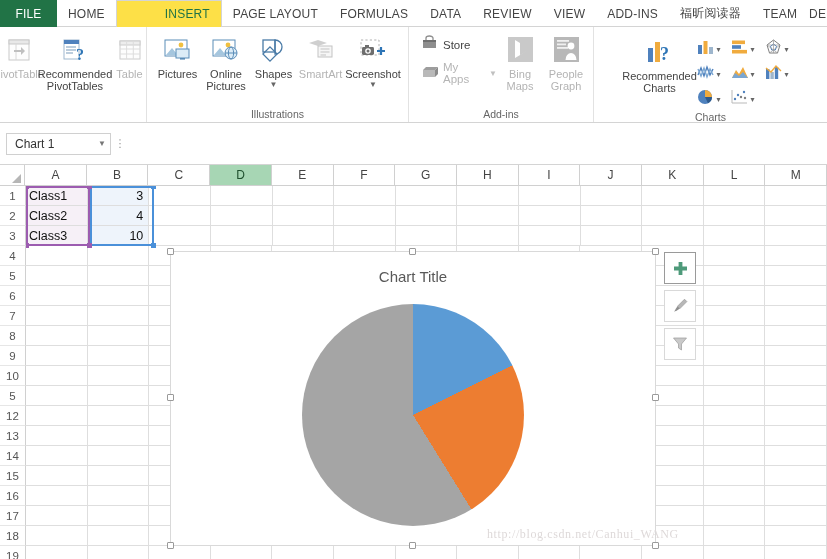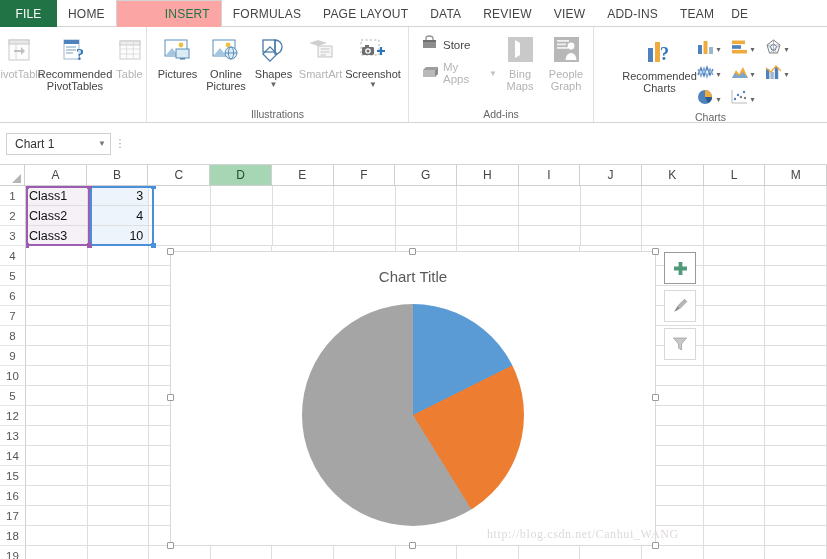--- a/index.html
+++ b/index.html
@@ -23,21 +23,21 @@
     display: flex; align-items: center; justify-content: center;
     padding: 0 11px; height: 27px;
     font-size: 12px; color: #444444; letter-spacing: .2px;
     white-space: nowrap; cursor: default;
   }
   .tab.file {
     background: #217346; color: #ffffff; font-size: 12px;
     min-width: 57px; padding: 0 14px;
   }
   .tab.active {
-    background: #fca5a5; color: #217346;
+    background: #fde047; color: #217346;
     border-left: 1px solid #d4d4d4;
     border-right: 1px solid #d4d4d4;
     border-top: 1px solid #d4d4d4;
     margin-bottom: -1px;
     position: relative; z-index: 3; padding-left: 48px;
   }
   .tab.cut { overflow: hidden; max-width: 34px; padding: 0 6px; }
 
   
   .ribbon {
@@ -192,36 +192,39 @@
     <div class="tab file">
         <span>FILE</span>
       </div>
     <div class="tab">
         <span>HOME</span>
       </div>
     <div class="tab active">
         <span>INSERT</span>
       </div>
     <div class="tab">
+        <span>PAGE LAYOUT</span>
+      </div>
+    <div class="tab">
         <span>FORMULAS</span>
-      </div>
-    <div class="tab">
-        <span>PAGE LAYOUT</span>
       </div>
     <div class="tab">
         <span>DATA</span>
       </div>
     <div class="tab">
         <span>REVIEW</span>
       </div>
     <div class="tab">
         <span>VIEW</span>
       </div>
     <div class="tab">
         <span>ADD-INS</span>
+      </div>
+    <div class="tab">
+        <span>福昕阅读器</span>
       </div>
     <div class="tab">
         <span>TEAM</span>
       </div>
     <div class="tab cut">
         <span>DE</span>
       </div>
   </div>
 
   <div class="ribbon">

